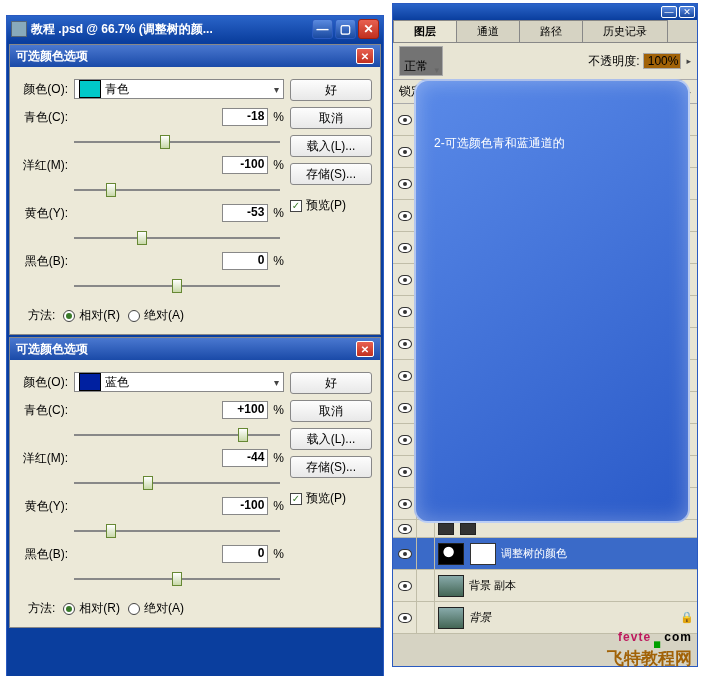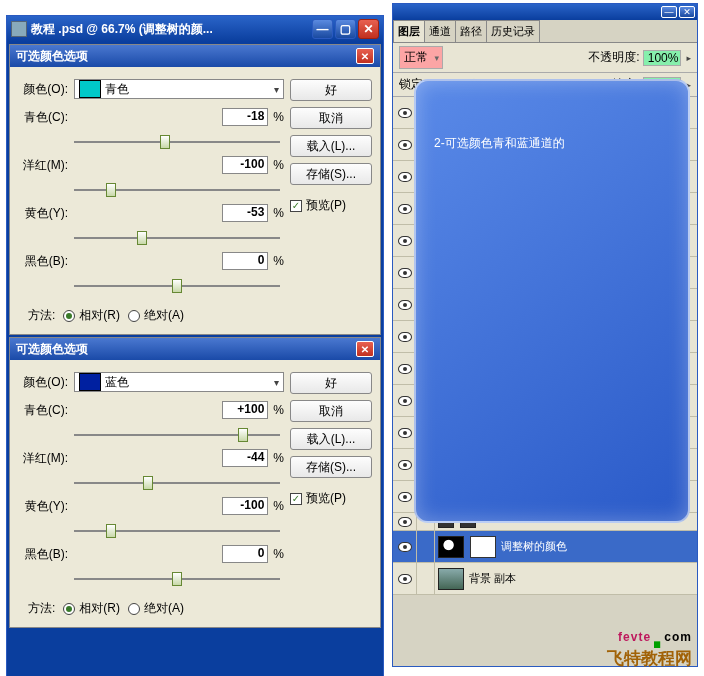--- a/index.html
+++ b/index.html
@@ -38,26 +38,26 @@
 .radiogroup { display: flex; align-items: center; gap: 4px; }
 .radiodot { width: 12px; height: 12px; border: 1px solid #444; border-radius: 50%; background: #fff; display: flex; align-items: center; justify-content: center; cursor: pointer; }
 .radiodot .on { width: 6px; height: 6px; background: #3a7a2a; border-radius: 50%; }
 .chk { width: 12px; height: 12px; border: 1px solid #444; background: #fff; display: flex; align-items: center; justify-content: center; cursor: pointer; margin-right: 4px; }
 .chk .on { color: #3a7a2a; font-size: 10px; line-height: 10px; }
 
 .layers-panel { position: absolute; left: 392px; top: 3px; width: 306px; height: 664px; background: #d6d3c3; border: 1px solid #2a5ac0; }
 .panel-topbar { background: linear-gradient(#2a64c8,#0a3e9e); height: 16px; display: flex; justify-content: flex-end; gap: 2px; padding-right: 2px; align-items: center; }
 .panel-topbar .tb { width: 16px; height: 12px; background: linear-gradient(#5a8ae0,#1a4aa0); border: 1px solid #fff; border-radius: 2px; color: #fff; font-size: 9px; display: flex; align-items: center; justify-content: center; cursor: pointer; }
 .tabs { display: flex; background: #d6d3c3; border-bottom: 1px solid #888; }
-.tab { padding: 3px 4px; background: #d6d3c3; border: 1px solid #888; border-bottom: none; margin-right: -1px; cursor: pointer; font-size: 11px; }
+.tab { padding: 3px 20px; background: #d6d3c3; border: 1px solid #888; border-bottom: none; margin-right: -1px; cursor: pointer; font-size: 11px; }
 .tab.active { background: #e8e5d4; font-weight: bold; }
 .panel-opts { background: #e8e5d4; padding: 3px 6px; border-bottom: 1px solid #aaa; display: flex; align-items: center; gap: 4px; }
-.mini-dd { background: #fca5a5; border: 1px solid #aaa; height: 23px; padding: 0 14px 0 4px; display: flex; align-items: center; position: relative; cursor: pointer; }
+.mini-dd { background: #737373; border: 1px solid #aaa; height: 30px; padding: 0 14px 0 4px; display: flex; align-items: flex-end; position: relative; cursor: pointer; }
 .mini-dd::after { content: "▾"; position: absolute; right: 3px; font-size: 9px; color: #666; }
-.mini-num { width: 38px; background: #86efac; border: 1px solid #aaa; height: 16px; text-align: right; padding: 0 2px; }
+.mini-num { width: 38px; background: #a16207; border: 1px solid #aaa; height: 16px; text-align: right; padding: 0 2px; }
 .play { font-size: 9px; color: #444; margin-left: 1px; }
 .lock-icons { display: flex; gap: 6px; font-size: 11px; color: #333; }
 
 .layer-list { background: #e8e5d4; }
 .layer-row { display: flex; align-items: center; border-bottom: 1px solid #c0bda8; height: 32px; }
 .layer-row.sel { background: #3a6ac8; color: #fff; }
 .vis { width: 24px; display: flex; align-items: center; justify-content: center; border-right: 1px solid #c0bda8; height: 100%; }
 .eye { width: 14px; height: 10px; border: 1px solid #333; border-radius: 50% / 60%; background: #fff; position: relative; cursor: pointer; }
 .eye::after { content: ""; width: 4px; height: 4px; background: #333; border-radius: 50%; position: absolute; left: 4px; top: 2px; }
 .link-col { width: 18px; border-right: 1px solid #c0bda8; height: 100%; }
@@ -403,20 +403,29 @@
         <span class="lay-name">调整树的颜色</span>
       </div>
       <div class="layer-row">
         <div class="vis">
           <div class="eye"></div>
         </div>
         <div class="link-col"></div>
         <div class="thumb photo"></div>
         <span class="lay-name" style="">背景 副本</span>
       </div>
+      <div class="layer-row">
+        <div class="vis">
+          <div class="eye"></div>
+        </div>
+        <div class="link-col"></div>
+        <div class="thumb photo"></div>
+        <span class="lay-name" style="font-style:italic">背景</span>
+        <span class="lock-end">🔒</span>
+      </div>
     </div>
 </div>
 
 <div class="overlay-note">
   <div class="line1">2-可选颜色青和蓝通道的</div>
 </div>
 
 <div class="watermark">
   <div class="wm2"><span class="fevte">fevte</span><span class="dot">.</span><span>com</span></div>
   <div class="wm3">飞特教程网</div>

